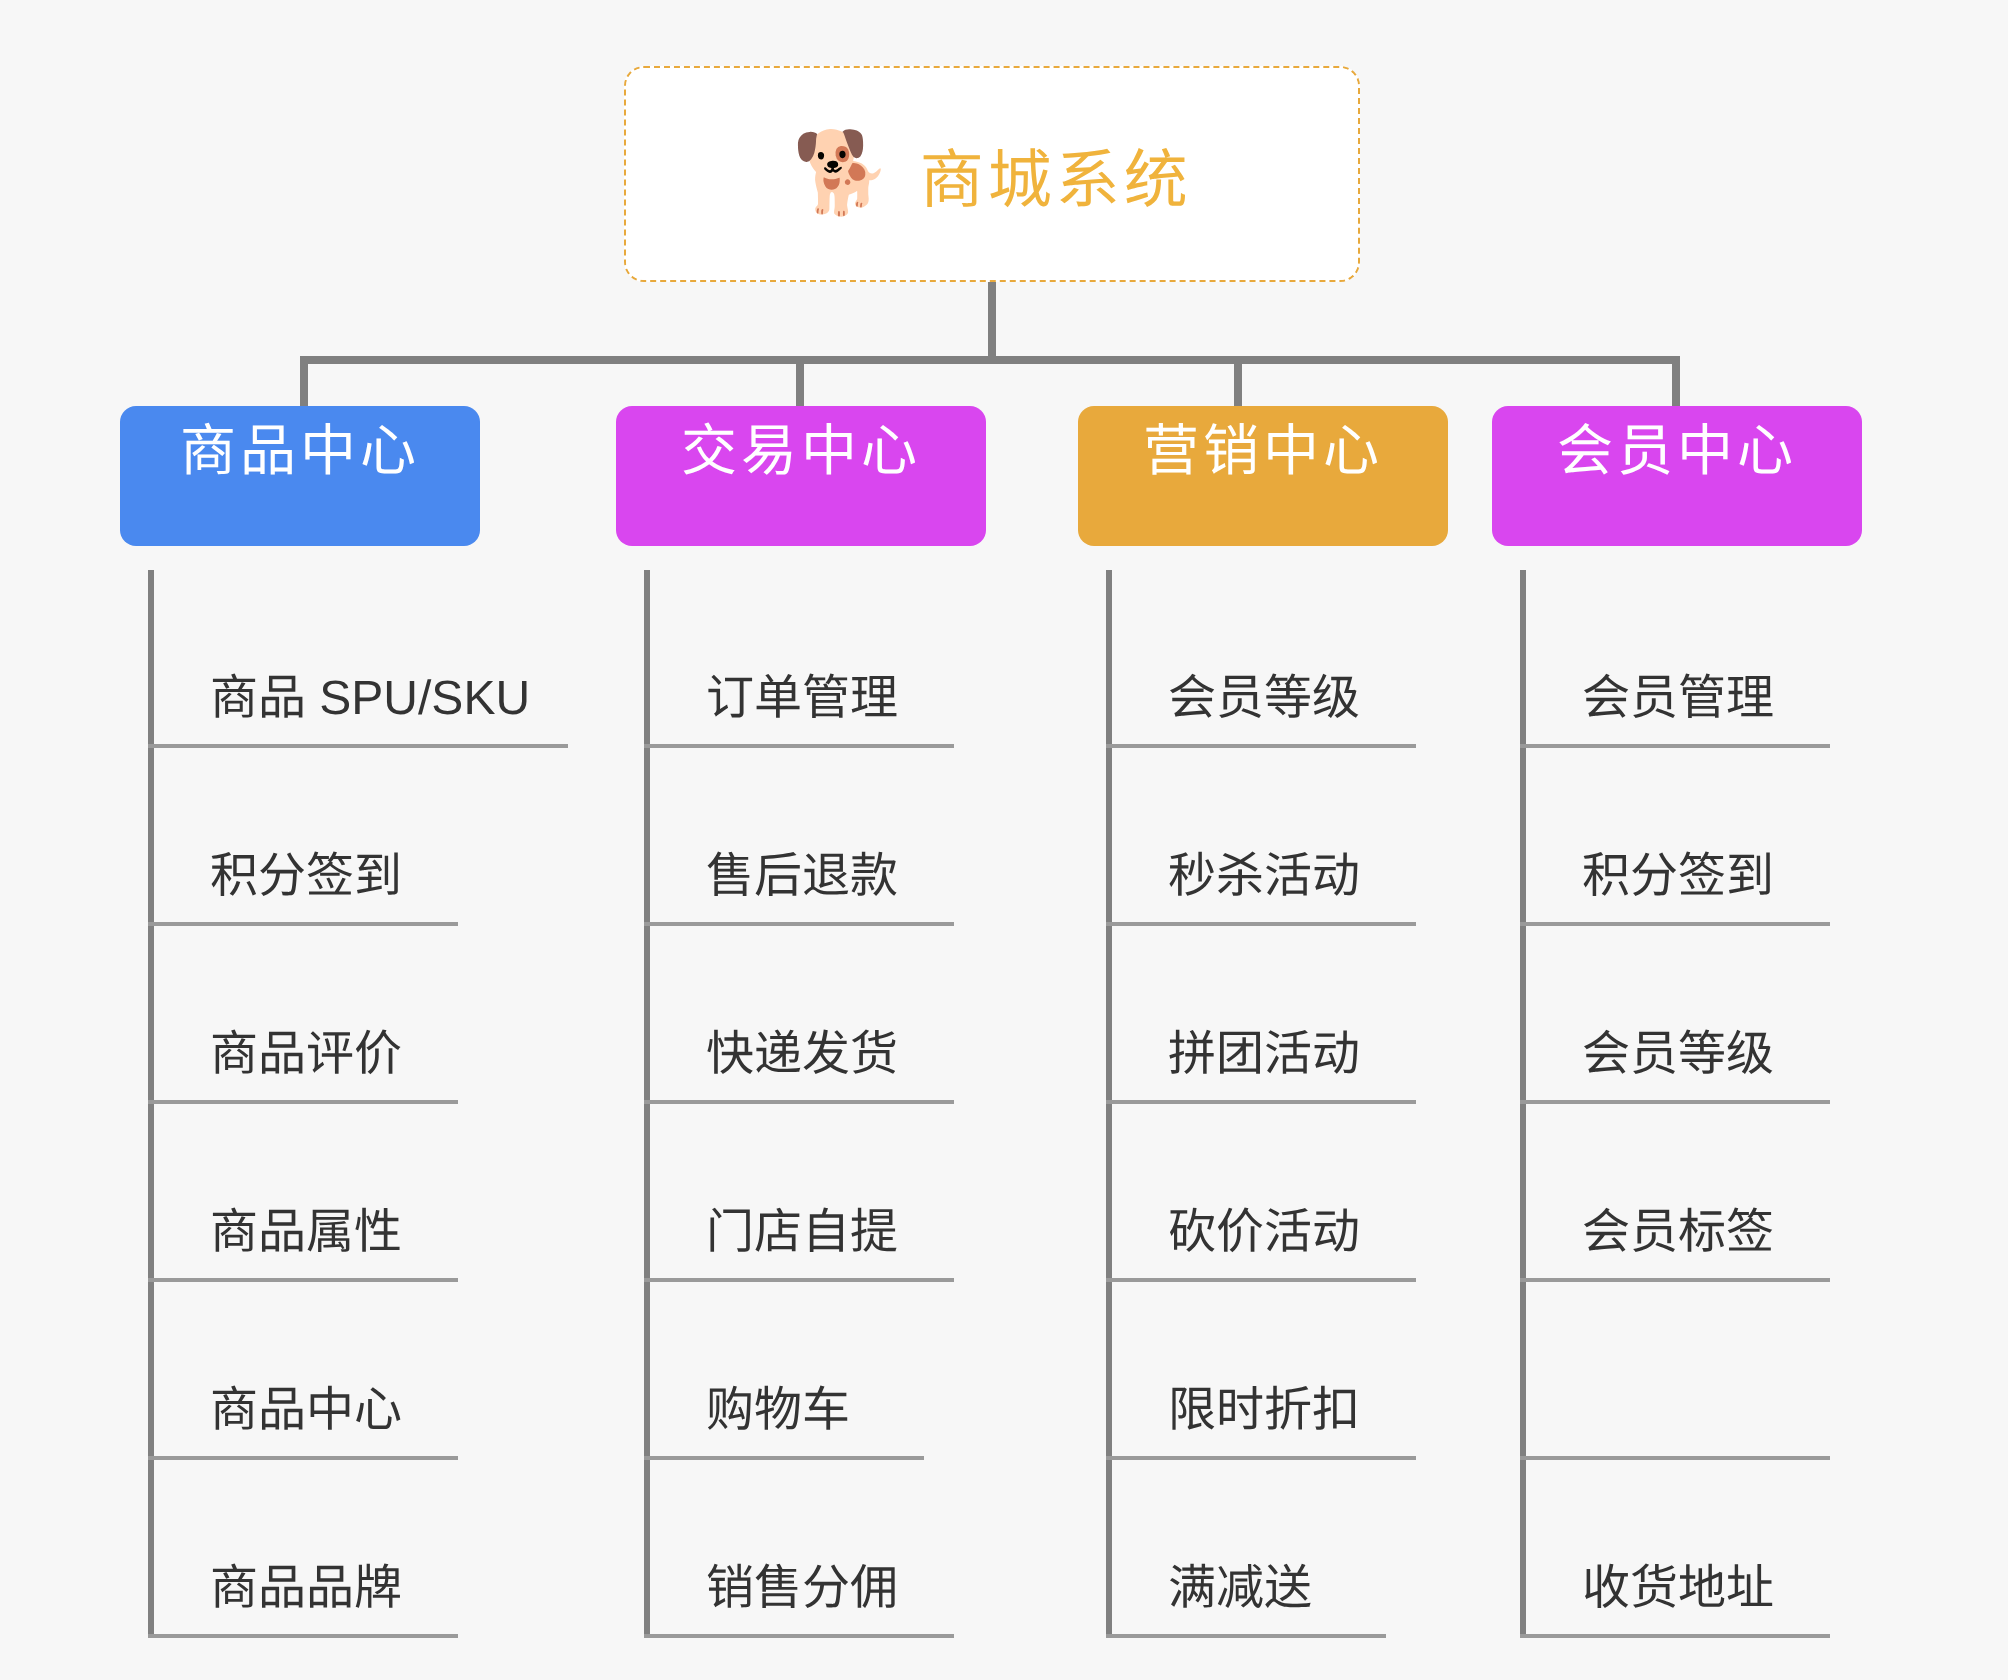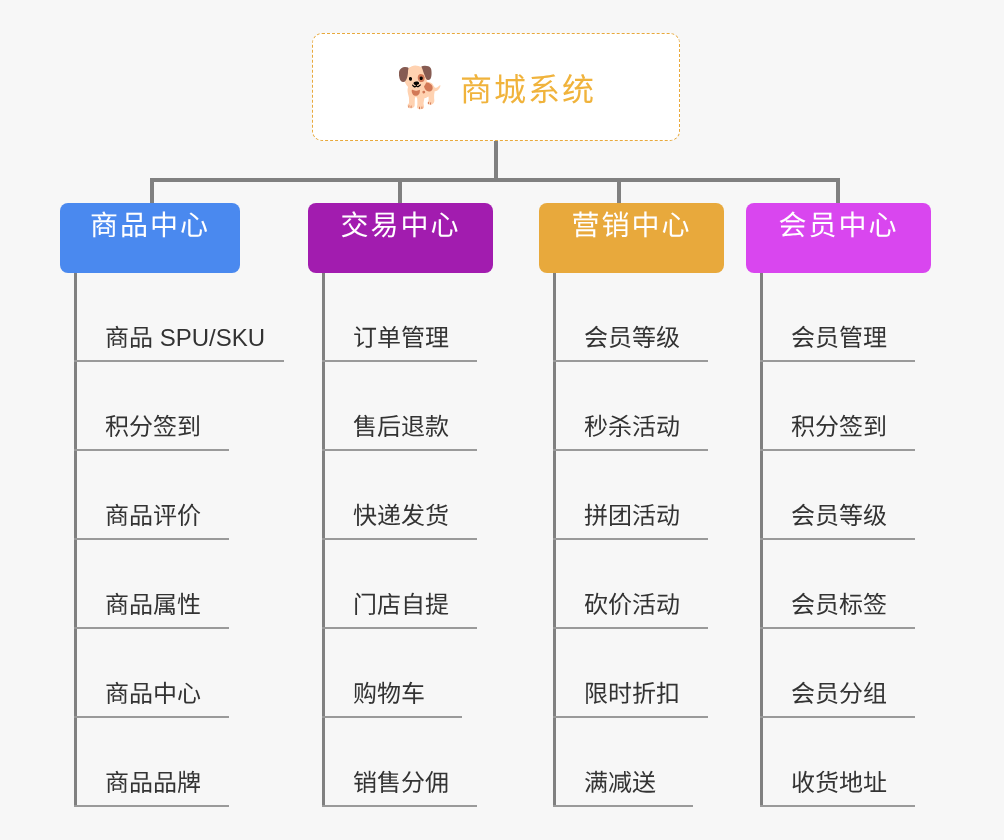--- a/index.html
+++ b/index.html
@@ -71,21 +71,21 @@
     color: #ffffff;
     font-size: 28px;
     letter-spacing: 2px;
     white-space: nowrap;
     font-family: Liberation Mono, monospace;
   }
 
   
   .leaf-list {
     position: relative;
-    margin-top: 0;
+    margin-top: 12px;
     padding-top: 0;
   }
   .spine {
     position: absolute;
     left: 14px;
     top: 0;
     width: 3px;
     background: #808080;
   }
 
@@ -159,21 +159,21 @@
             <div class="leaf-underline" style="width: 155px;"></div>
             <span class="leaf-label">商品中心</span>
           </div>
           <div class="leaf-item">
             <div class="leaf-underline" style="width: 155px;"></div>
             <span class="leaf-label">商品品牌</span>
           </div>
         </div>
       </div>
       <div class="column" style="left: 308px; width: 185px;">
-        <div class="cat-header" style="background: #a21caf; width: 185px;">
+        <div class="cat-header" style="background: #d946ef; width: 185px;">
           <span>交易中心</span>
         </div>
         <div class="leaf-list">
           <div class="spine" style="height: 534px;"></div>
           <div class="leaf-item">
             <div class="leaf-underline" style="width: 155px;"></div>
             <span class="leaf-label">订单管理</span>
           </div>
           <div class="leaf-item">
             <div class="leaf-underline" style="width: 155px;"></div>
@@ -246,21 +246,20 @@
           <div class="leaf-item">
             <div class="leaf-underline" style="width: 155px;"></div>
             <span class="leaf-label">会员等级</span>
           </div>
           <div class="leaf-item">
             <div class="leaf-underline" style="width: 155px;"></div>
             <span class="leaf-label">会员标签</span>
           </div>
           <div class="leaf-item">
             <div class="leaf-underline" style="width: 155px;"></div>
-            <span class="leaf-label">会员分组</span>
           </div>
           <div class="leaf-item">
             <div class="leaf-underline" style="width: 155px;"></div>
             <span class="leaf-label">收货地址</span>
           </div>
         </div>
       </div>
     </div>
 
 </div>

